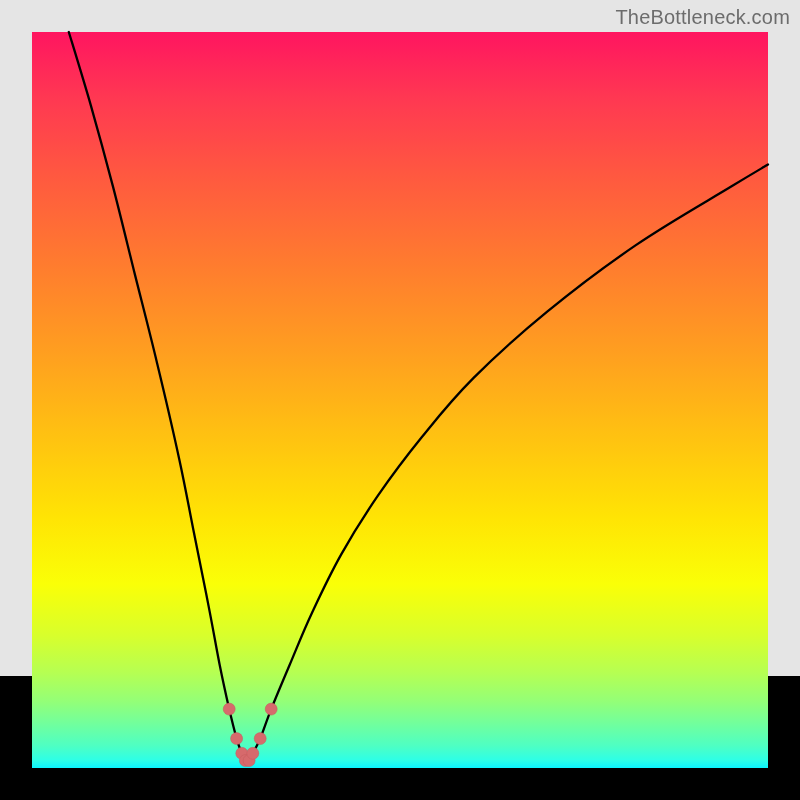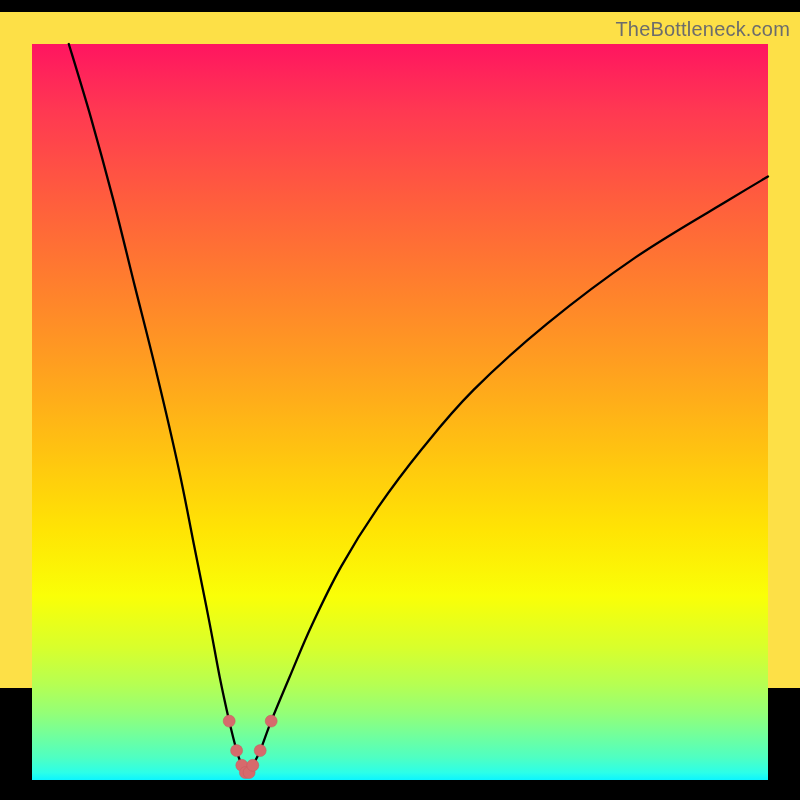--- a/index.html
+++ b/index.html
@@ -7,24 +7,24 @@
     padding: 0;
     width: 800px;
     height: 800px;
     background: #000;
     overflow: hidden;
     font-family: Arial, Helvetica, sans-serif;
   }
   .frame {
     position: absolute;
     left: 0;
-    top: 12px;
+    top: 0;
     width: 800px;
     height: 676px;
-    background: #fde047;
+    background: #e5e5e5;
   }
   .plot-area {
     position: absolute;
     left: 32px;
     top: 32px;
     width: 736px;
     height: 736px;
     background: linear-gradient(
       to bottom,
       #ff1560 0%,

